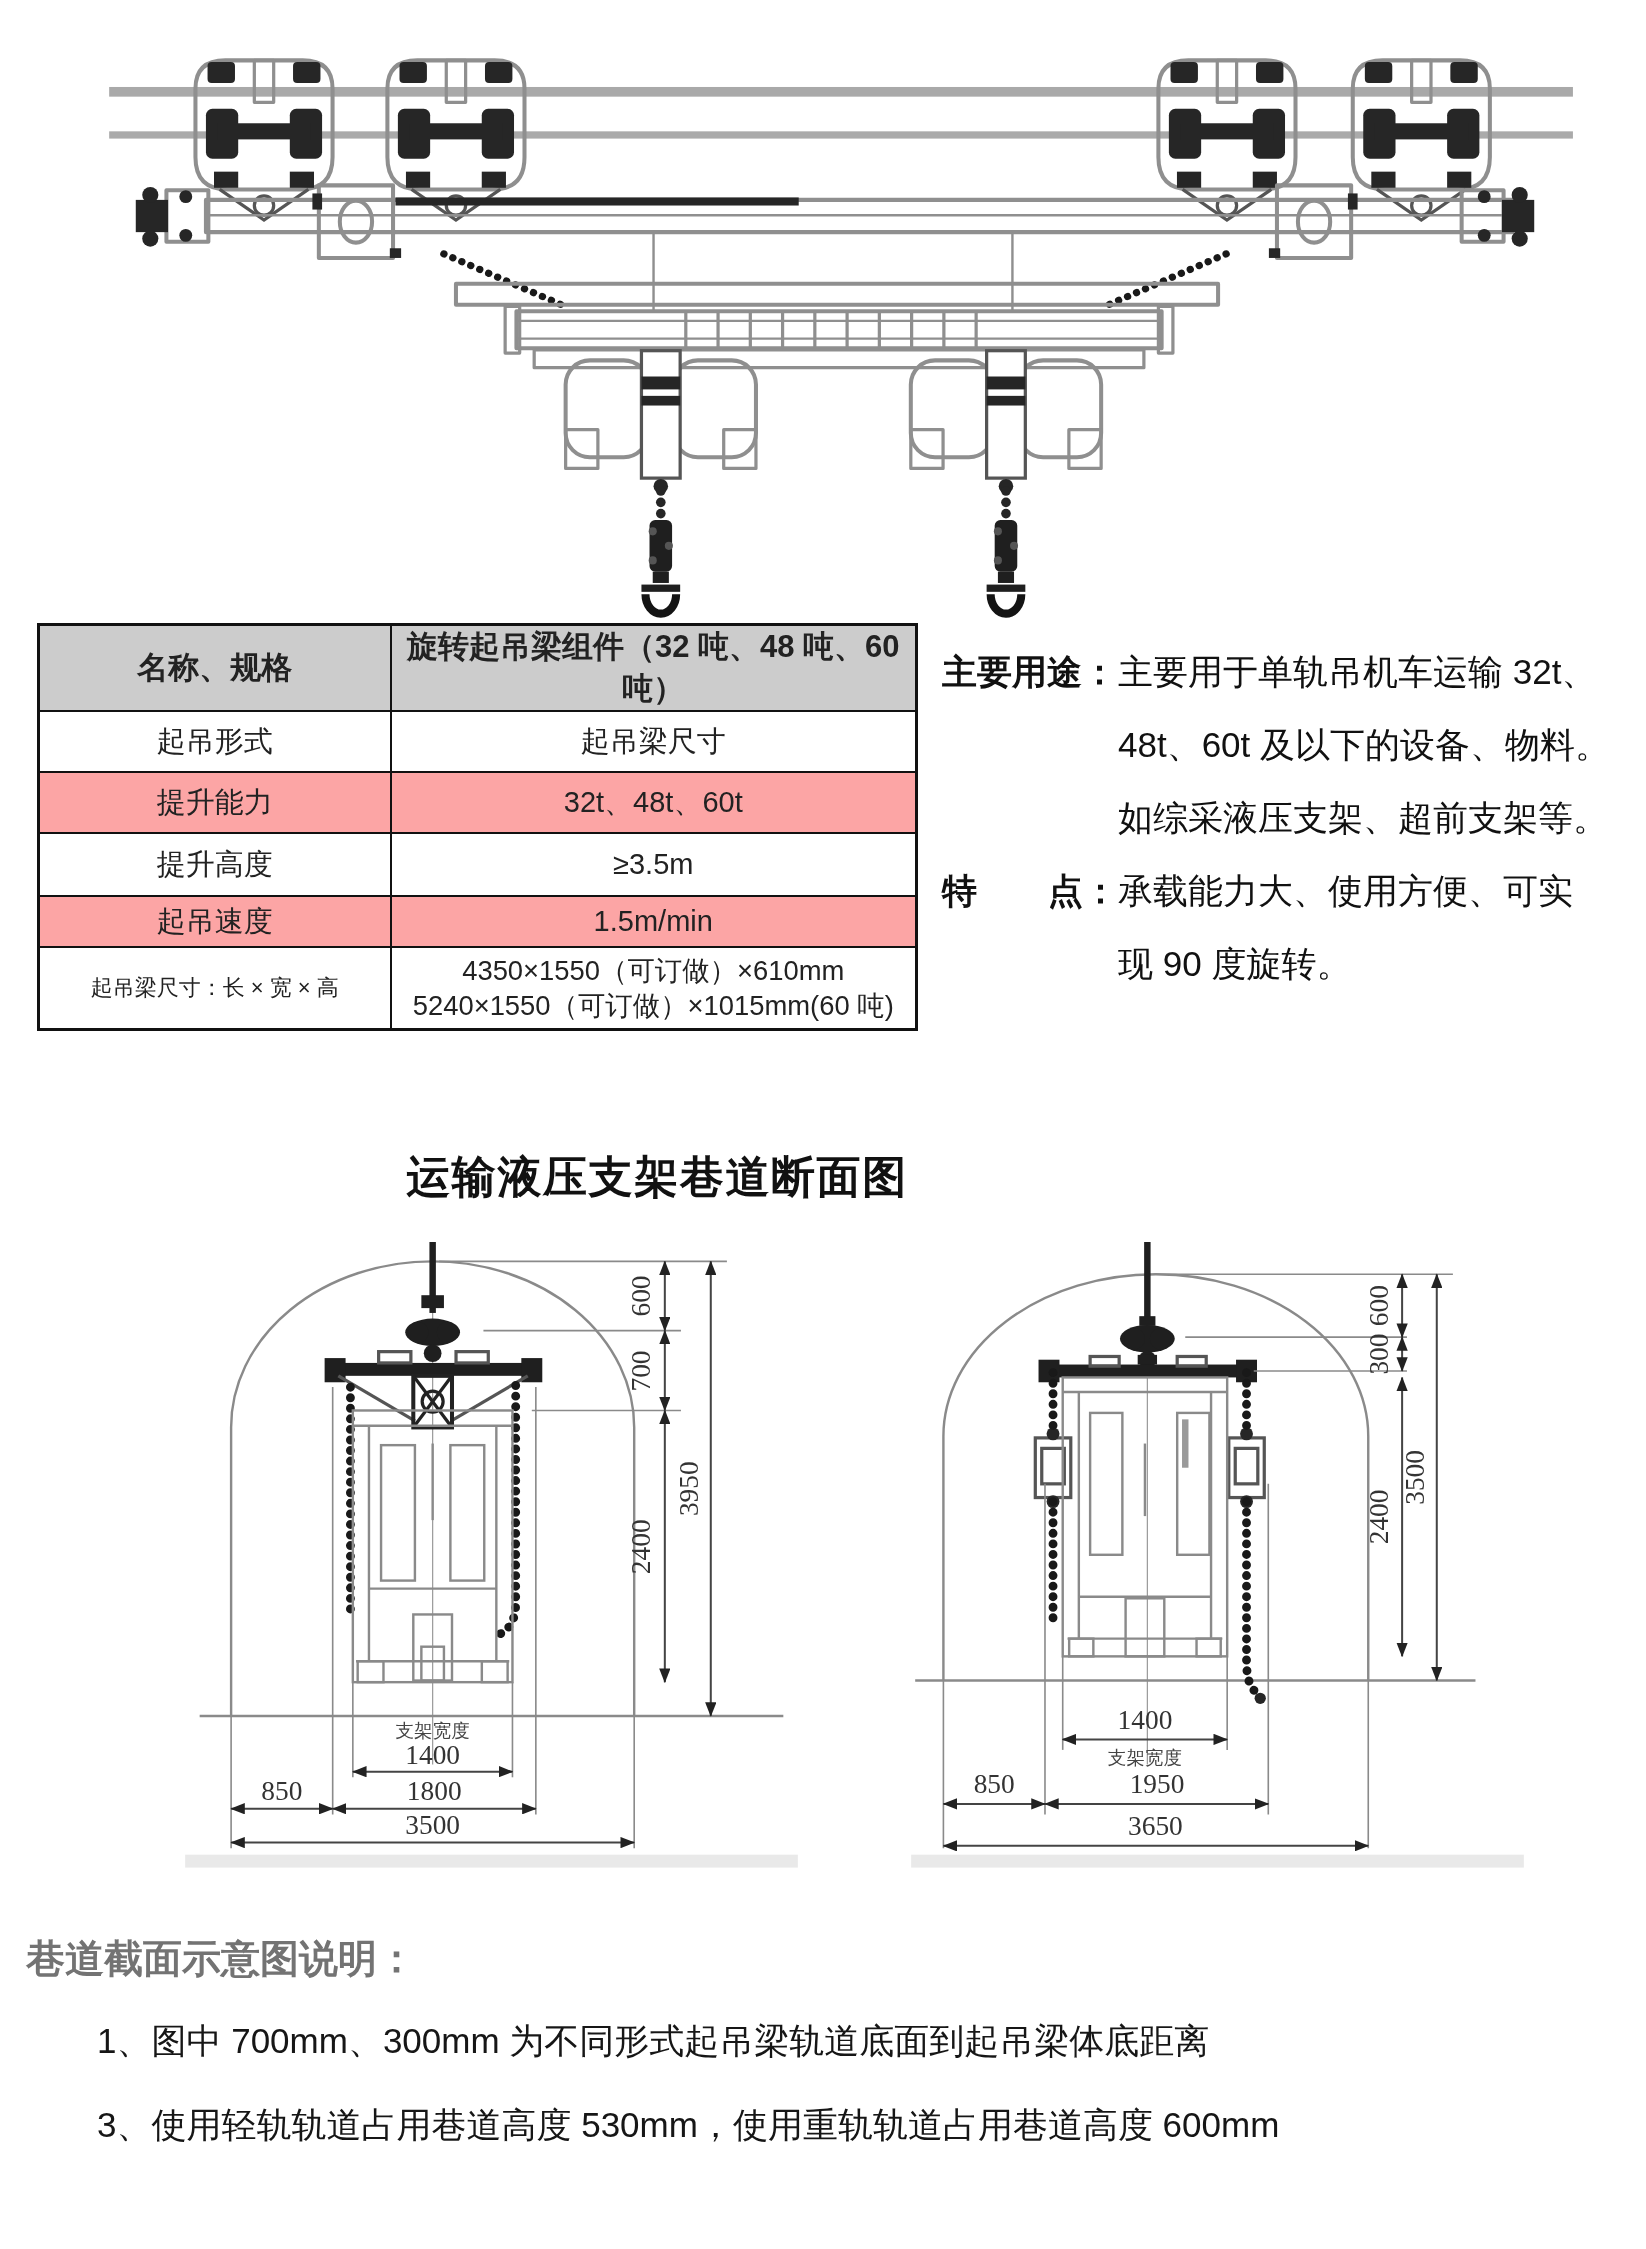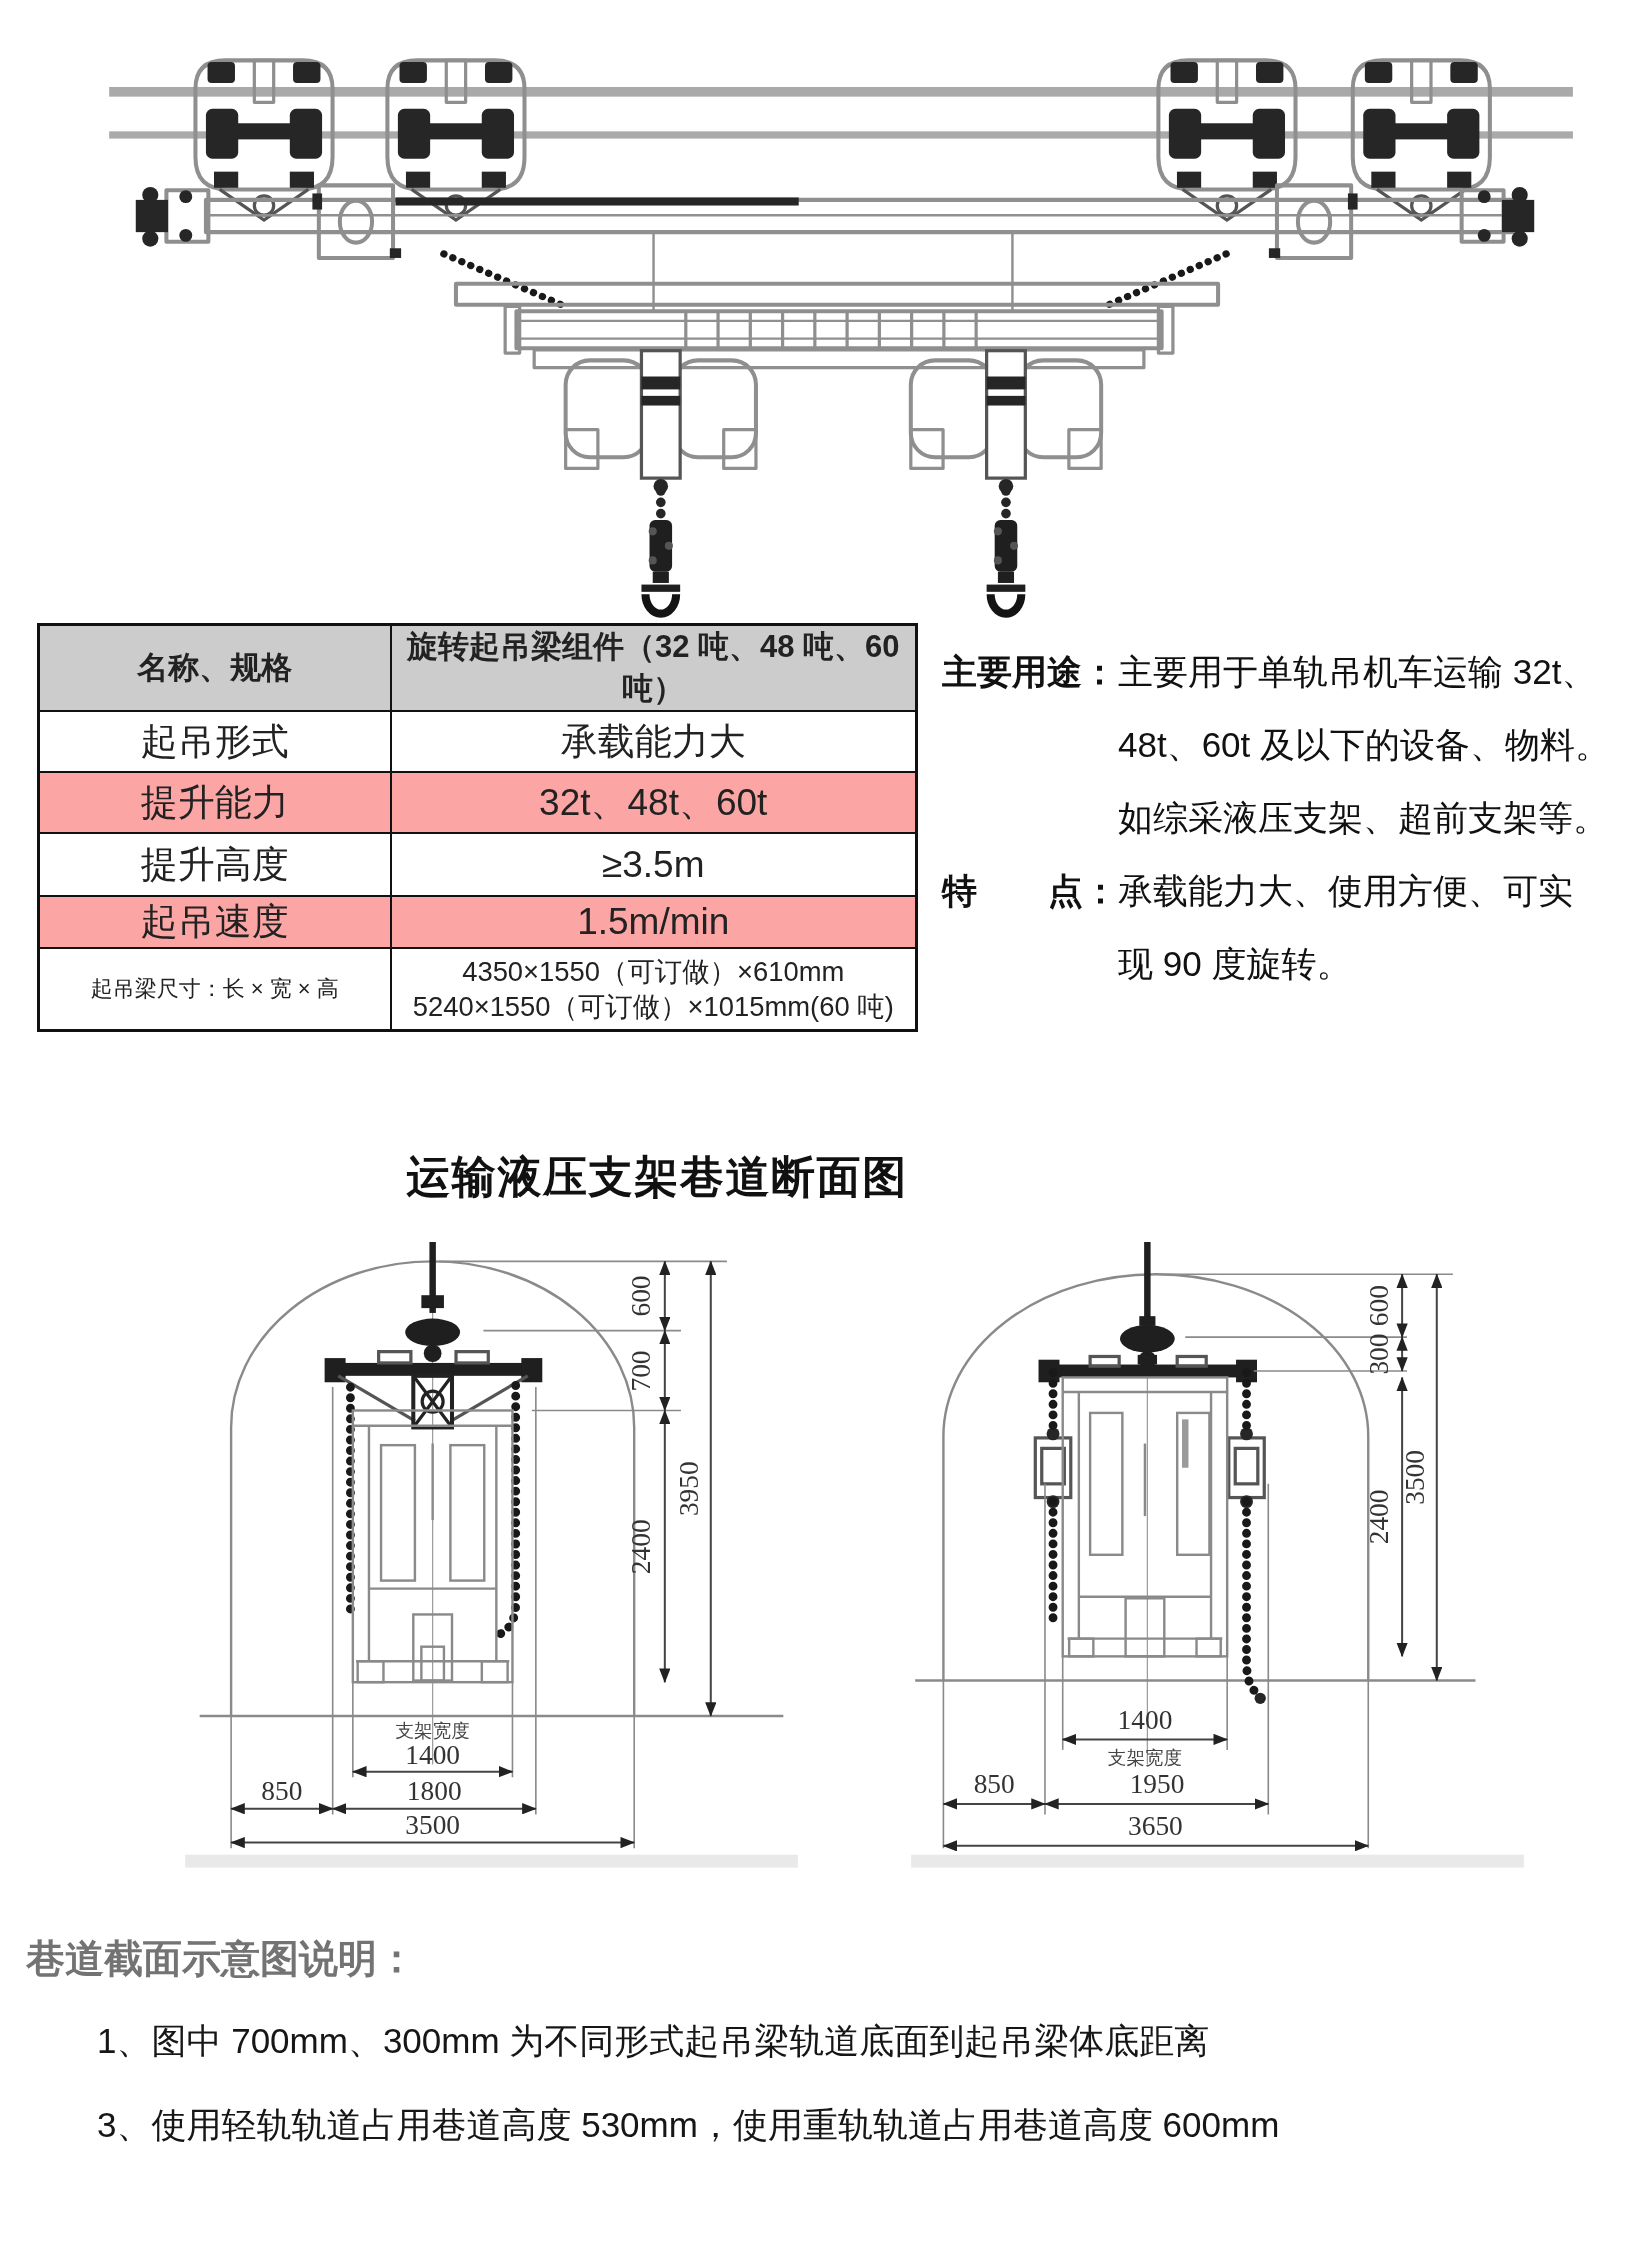--- a/index.html
+++ b/index.html
@@ -18,21 +18,21 @@
   .bead9{fill:none;stroke:#191919;stroke-width:9;stroke-linecap:round;stroke-dasharray:0.1 12;}
   .ref{stroke:#8a8a8a;stroke-width:2;}
   .cl{stroke:#9a9a9a;stroke-width:1.5;}
   .dimline{stroke:#444;stroke-width:2.5;fill:none;}
   .ext{stroke:#8a8a8a;stroke-width:2;}
   .dim{font-family:"Liberation Serif",serif;font-size:34px;fill:#333;}
   .dims{font-family:"Liberation Serif",serif;font-size:23px;fill:#444;}
   
   .spec{position:absolute;left:37px;top:623px;width:877px;border-collapse:collapse;table-layout:fixed;
         border:3.2px solid #111;}
-  .spec td{border:2.4px solid #111;text-align:center;vertical-align:middle;font-size:37px;color:#222;padding:0;}
+  .spec td{border:2.4px solid #111;text-align:center;vertical-align:middle;font-size:29px;color:#222;padding:0;}
   .spec .hdr{background:#cccccc;font-weight:bold;font-size:31px;}
   .spec .zebra{background:#fca5a5;}
   .spec .lastlabel{font-size:22px;}
   .spec .lastval{font-size:27.4px;line-height:35px;}
   
   .righttext{position:absolute;left:942px;top:635px;width:710px;font-size:35px;line-height:73px;color:#111;}
   .line{white-space:nowrap;}
   .hang{padding-left:176px;}
   .lbl{font-weight:bold;display:inline-block;width:176px;margin-left:-176px;vertical-align:bottom;}
   .spread{display:inline-flex;justify-content:space-between;}
@@ -164,21 +164,21 @@
         <col style="width:352px">
         <col style="width:526px">
       </colgroup>
     <tbody>
         <tr style="height:84px">
       <td class="hdr">名称、规格</td>
       <td class="hdr">旋转起吊梁组件（32 吨、48 吨、60 吨）</td>
     </tr>
     <tr style="height:61px">
       <td>起吊形式</td>
-      <td>承载能力大</td>
+      <td>起吊梁尺寸</td>
     </tr>
     <tr style="height:61px">
       <td class="zebra">提升能力</td>
       <td class="zebra">32t、48t、60t</td>
     </tr>
     <tr style="height:63px">
       <td>提升高度</td>
       <td>≥3.5m</td>
     </tr>
     <tr style="height:51px">

